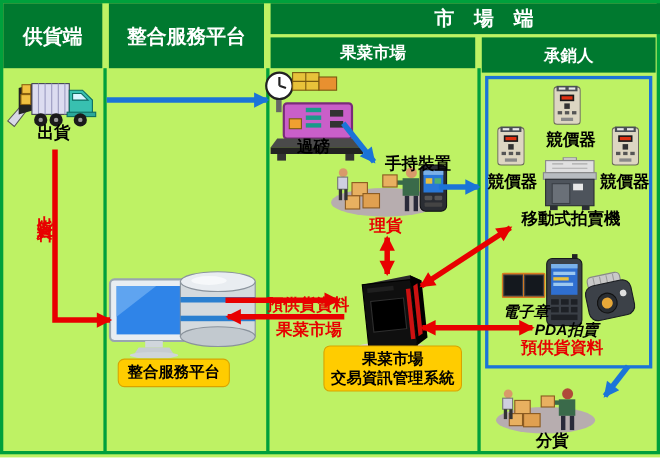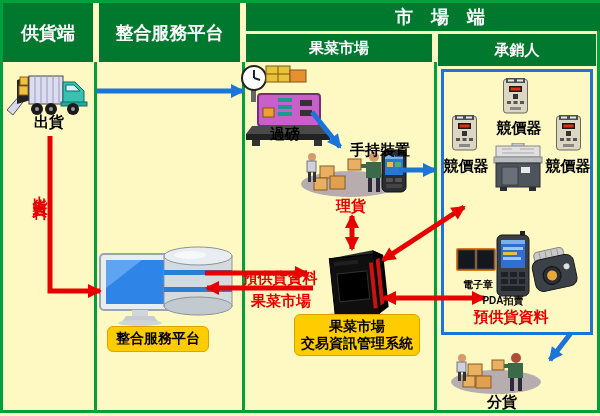--- a/index.html
+++ b/index.html
@@ -1,26 +1,26 @@
 <!DOCTYPE html>
 <html><head>
 <meta charset="utf-8">
 <style>
   html,body{margin:0;padding:0;background:#fff;}
-  #canvas{position:relative;width:600px;height:416px;background:#fef9c3;overflow:hidden;
+  #canvas{position:relative;width:600px;height:416px;background:#bef264;overflow:hidden;
           font-family:"Liberation Sans","DejaVu Sans",sans-serif;}
   .abs{position:absolute;}
   #frame{position:absolute;left:0;top:0;width:594px;height:407px;border:3px solid #00a03c;}
   .vline{position:absolute;top:62px;height:348px;width:3px;background:#00a03c;}
   .hcell{position:absolute;background:#00792f;color:#fff;font-weight:bold;
          display:flex;align-items:center;justify-content:center;white-space:pre;}
   .fs18{font-size:18px;} .fs15{font-size:15px;}
   .lbl{position:absolute;font-weight:bold;color:#000;white-space:nowrap;
        transform:translate(-50%,-50%);font-size:15px;line-height:1.1;}
-  .lbl14{font-size:10px;}
+  .lbl14{font-size:14px;font-style:italic;}
   .red{color:#e80000;}
   .vtext{position:absolute;font-weight:bold;color:#e80000;font-size:15px;
          writing-mode:vertical-rl;text-orientation:upright;letter-spacing:3px;white-space:pre;}
   .ylw{position:absolute;background:#ffcc00;border:1px solid #d8a400;border-radius:6px;
        font-weight:bold;font-size:14px;color:#000;display:flex;flex-direction:column;
        align-items:center;justify-content:center;text-align:center;line-height:1.25;}
   #buyerbox{position:absolute;left:441px;top:69px;width:152px;height:266px;
             border:3px solid #1b74d8;box-sizing:border-box;}
   svg{display:block;}
   #arrows{position:absolute;left:0;top:0;pointer-events:none;}
@@ -263,19 +263,20 @@
       <span>整合服務平台</span>
     </div>
   <div class="ylw" style="left:294px;top:314px;width:124px;height:40px">
     <span>果菜市場</span>
     <span>交易資訊管理系統</span>
   </div>
 
   <div class="lbl" style="left:519px;top:128px">競價器</div>
   <div class="lbl" style="left:466px;top:166px">競價器</div>
   <div class="lbl" style="left:568px;top:166px">競價器</div>
+  <div class="lbl" style="left:519px;top:200px">移動式拍賣機</div>
 
   <div class="lbl lbl14" style="left:478px;top:284px">電子章</div>
-  <div class="lbl lbl14" style="left:503px;top:300px">PDA拍賣</div>
+  <div class="lbl lbl14" style="left:515px;top:300px">PDA拍賣</div>
   <div class="lbl red" style="left:511px;top:317px">預供貨資料</div>
   <div class="lbl" style="left:502px;top:402px">分貨</div>
 
 </div>
 
 </body></html>

